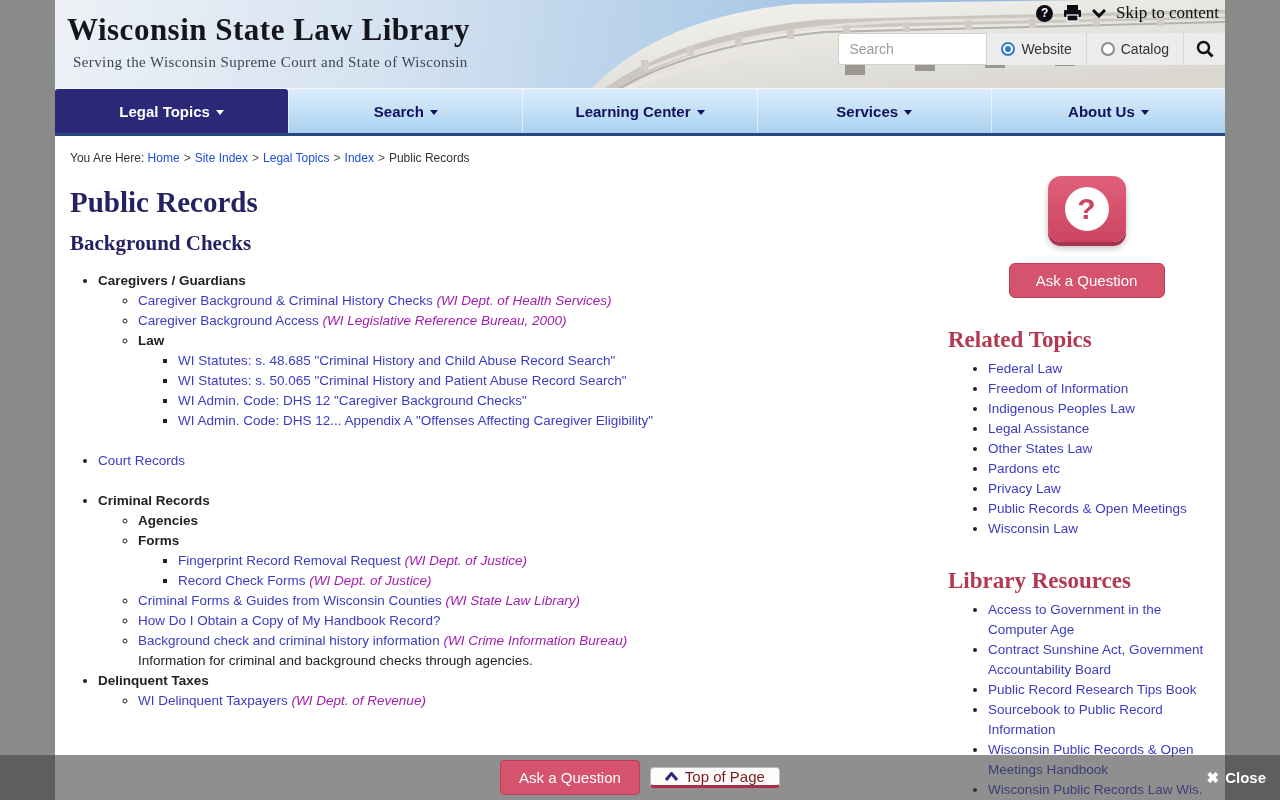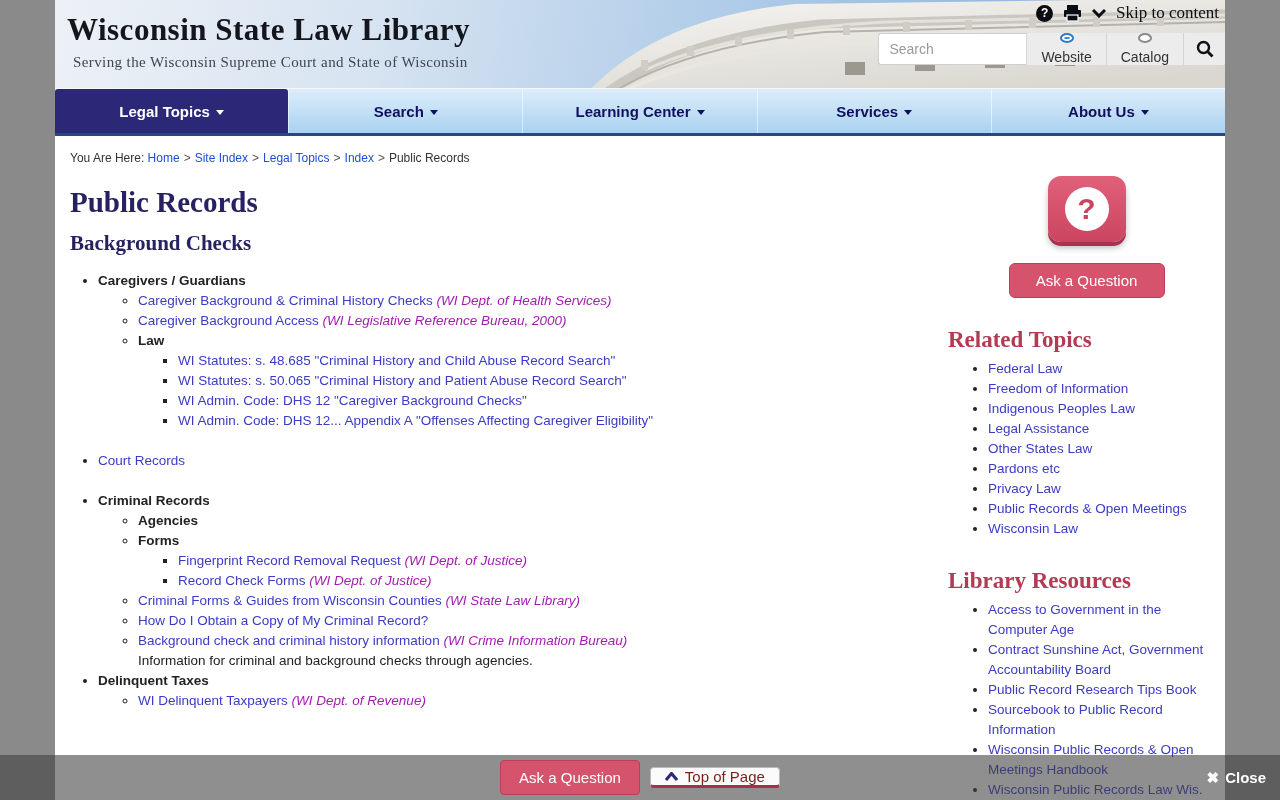--- a/index.html
+++ b/index.html
@@ -29,21 +29,21 @@
   }
   .skip { font-family:"Liberation Serif", serif; font-size:17px; color:#0e0e16; text-decoration:none; }
   .search-bar { position:absolute; top:33px; right:0; z-index:3; display:flex; height:32px; }
   .search-input {
     width:148px; height:32px; border:1px solid #cfcfcf; border-right:none;
     border-radius:3px 0 0 3px; padding:0 10px; font-size:14px; color:#333; outline:none;
   }
   .search-input::placeholder { color:#9a9a9a; }
   .scope-group { display:flex; background:#ececec; border-radius:0 3px 3px 0; }
   .scope { display:flex; align-items:center; gap:6px; padding:0 14px; font-size:14px; color:#333;
-    border-left:1px solid #d5d5d5; cursor:pointer;flex-direction:column; }
+    border-left:1px solid #d5d5d5; cursor:pointer; }
   .radio { width:14px; height:14px; border-radius:50%; background:#fff; border:2px solid #8a8a8a; position:relative; }
   .radio.on { border-color:#2e7cc3; }
   .radio.on::after { content:""; position:absolute; inset:2px; border-radius:50%; background:#2e7cc3; }
   .search-btn { display:flex; align-items:center; justify-content:center; width:42px;
     background:#ececec; border:none; border-left:1px solid #d5d5d5; border-radius:0 3px 3px 0; cursor:pointer; }
 
   
   .main-nav {
     height:48px; display:flex; background:linear-gradient(#ddedfb,#a9d2f1);
     border-top:1px solid #f2f8fe; border-bottom:3px solid #25497d;
@@ -238,21 +238,21 @@
                   </ul></li>
               </ul></li>
             <li class="gap"><a href="#" class="lnk">Court Records</a></li>
             <li class="gap"><span class="b">Criminal Records</span><ul class="lst d1">
                 <li><span class="b">Agencies</span></li>
                 <li><span class="b">Forms</span><ul class="lst d2">
                     <li><a href="#" class="lnk">Fingerprint Record Removal Request</a><span class="sfx"> (WI Dept. of Justice)</span></li>
                     <li><a href="#" class="lnk">Record Check Forms</a><span class="sfx"> (WI Dept. of Justice)</span></li>
                   </ul></li>
                 <li><a href="#" class="lnk">Criminal Forms &amp; Guides from Wisconsin Counties</a><span class="sfx"> (WI State Law Library)</span></li>
-                <li><a href="#" class="lnk">How Do I Obtain a Copy of My Criminal Record?</a></li>
+                <li><a href="#" class="lnk">How Do I Obtain a Copy of My Handbook Record?</a></li>
                 <li><a href="#" class="lnk">Background check and criminal history information</a><span class="sfx"> (WI Crime Information Bureau)</span><div class="note">Information for criminal and background checks through agencies.</div></li>
               </ul></li>
             <li><span class="b">Delinquent Taxes</span><ul class="lst d1">
                 <li><a href="#" class="lnk">WI Delinquent Taxpayers</a><span class="sfx"> (WI Dept. of Revenue)</span></li>
               </ul></li>
           </ul>
         </div>
     </div>
 
     <aside class="side-col">

